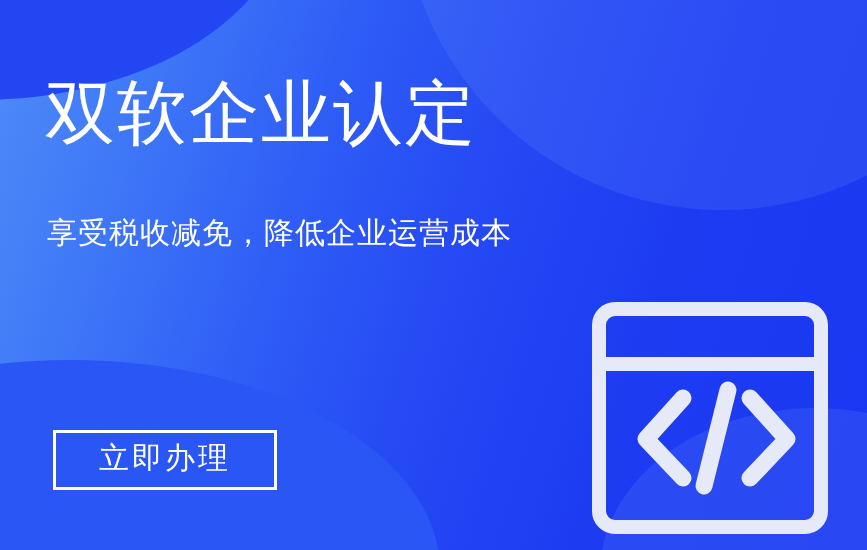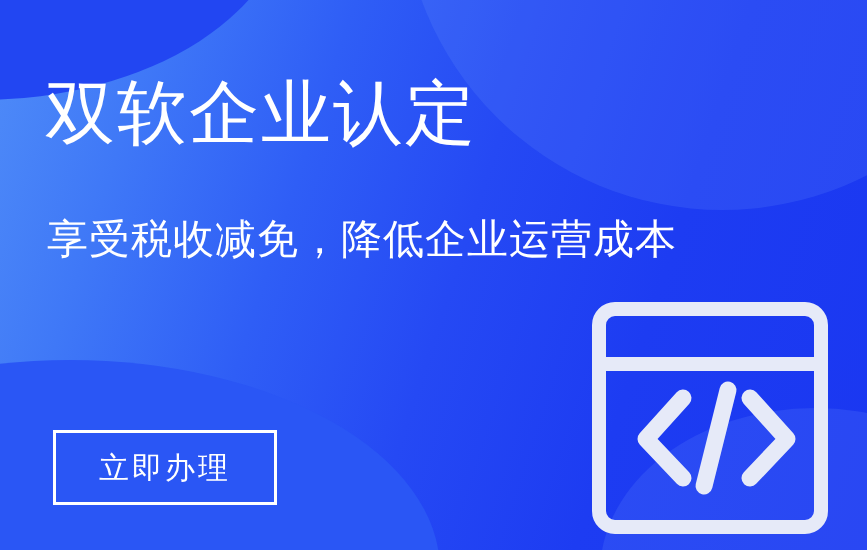--- a/index.html
+++ b/index.html
@@ -73,39 +73,39 @@
     color: #ffffff;
     letter-spacing: 2px;
     white-space: nowrap;
   }
 
   .subtitle {
     position: absolute;
     left: 47px;
     top: 216px;
     margin: 0;
-    font-size: 41px;
+    font-size: 30px;
     line-height: 1.15;
     font-weight: normal;
     color: #ffffff;
     letter-spacing: 1px;
     white-space: nowrap;
   }
 
   .cta-button {
     position: absolute;
     left: 53px;
     top: 430px;
     width: 224px;
-    height: 75px;
+    height: 60px;
     box-sizing: border-box;
     border: 3px solid #ffffff;
     background: transparent;
     color: #ffffff;
-    font-family: Liberation Serif, serif;
+    font-family: Liberation Mono, monospace;
     font-size: 30px;
     letter-spacing: 3px;
     line-height: 1;
     cursor: pointer;
     display: flex;
     align-items: center;
     justify-content: center;
     padding: 0;
   }
 

